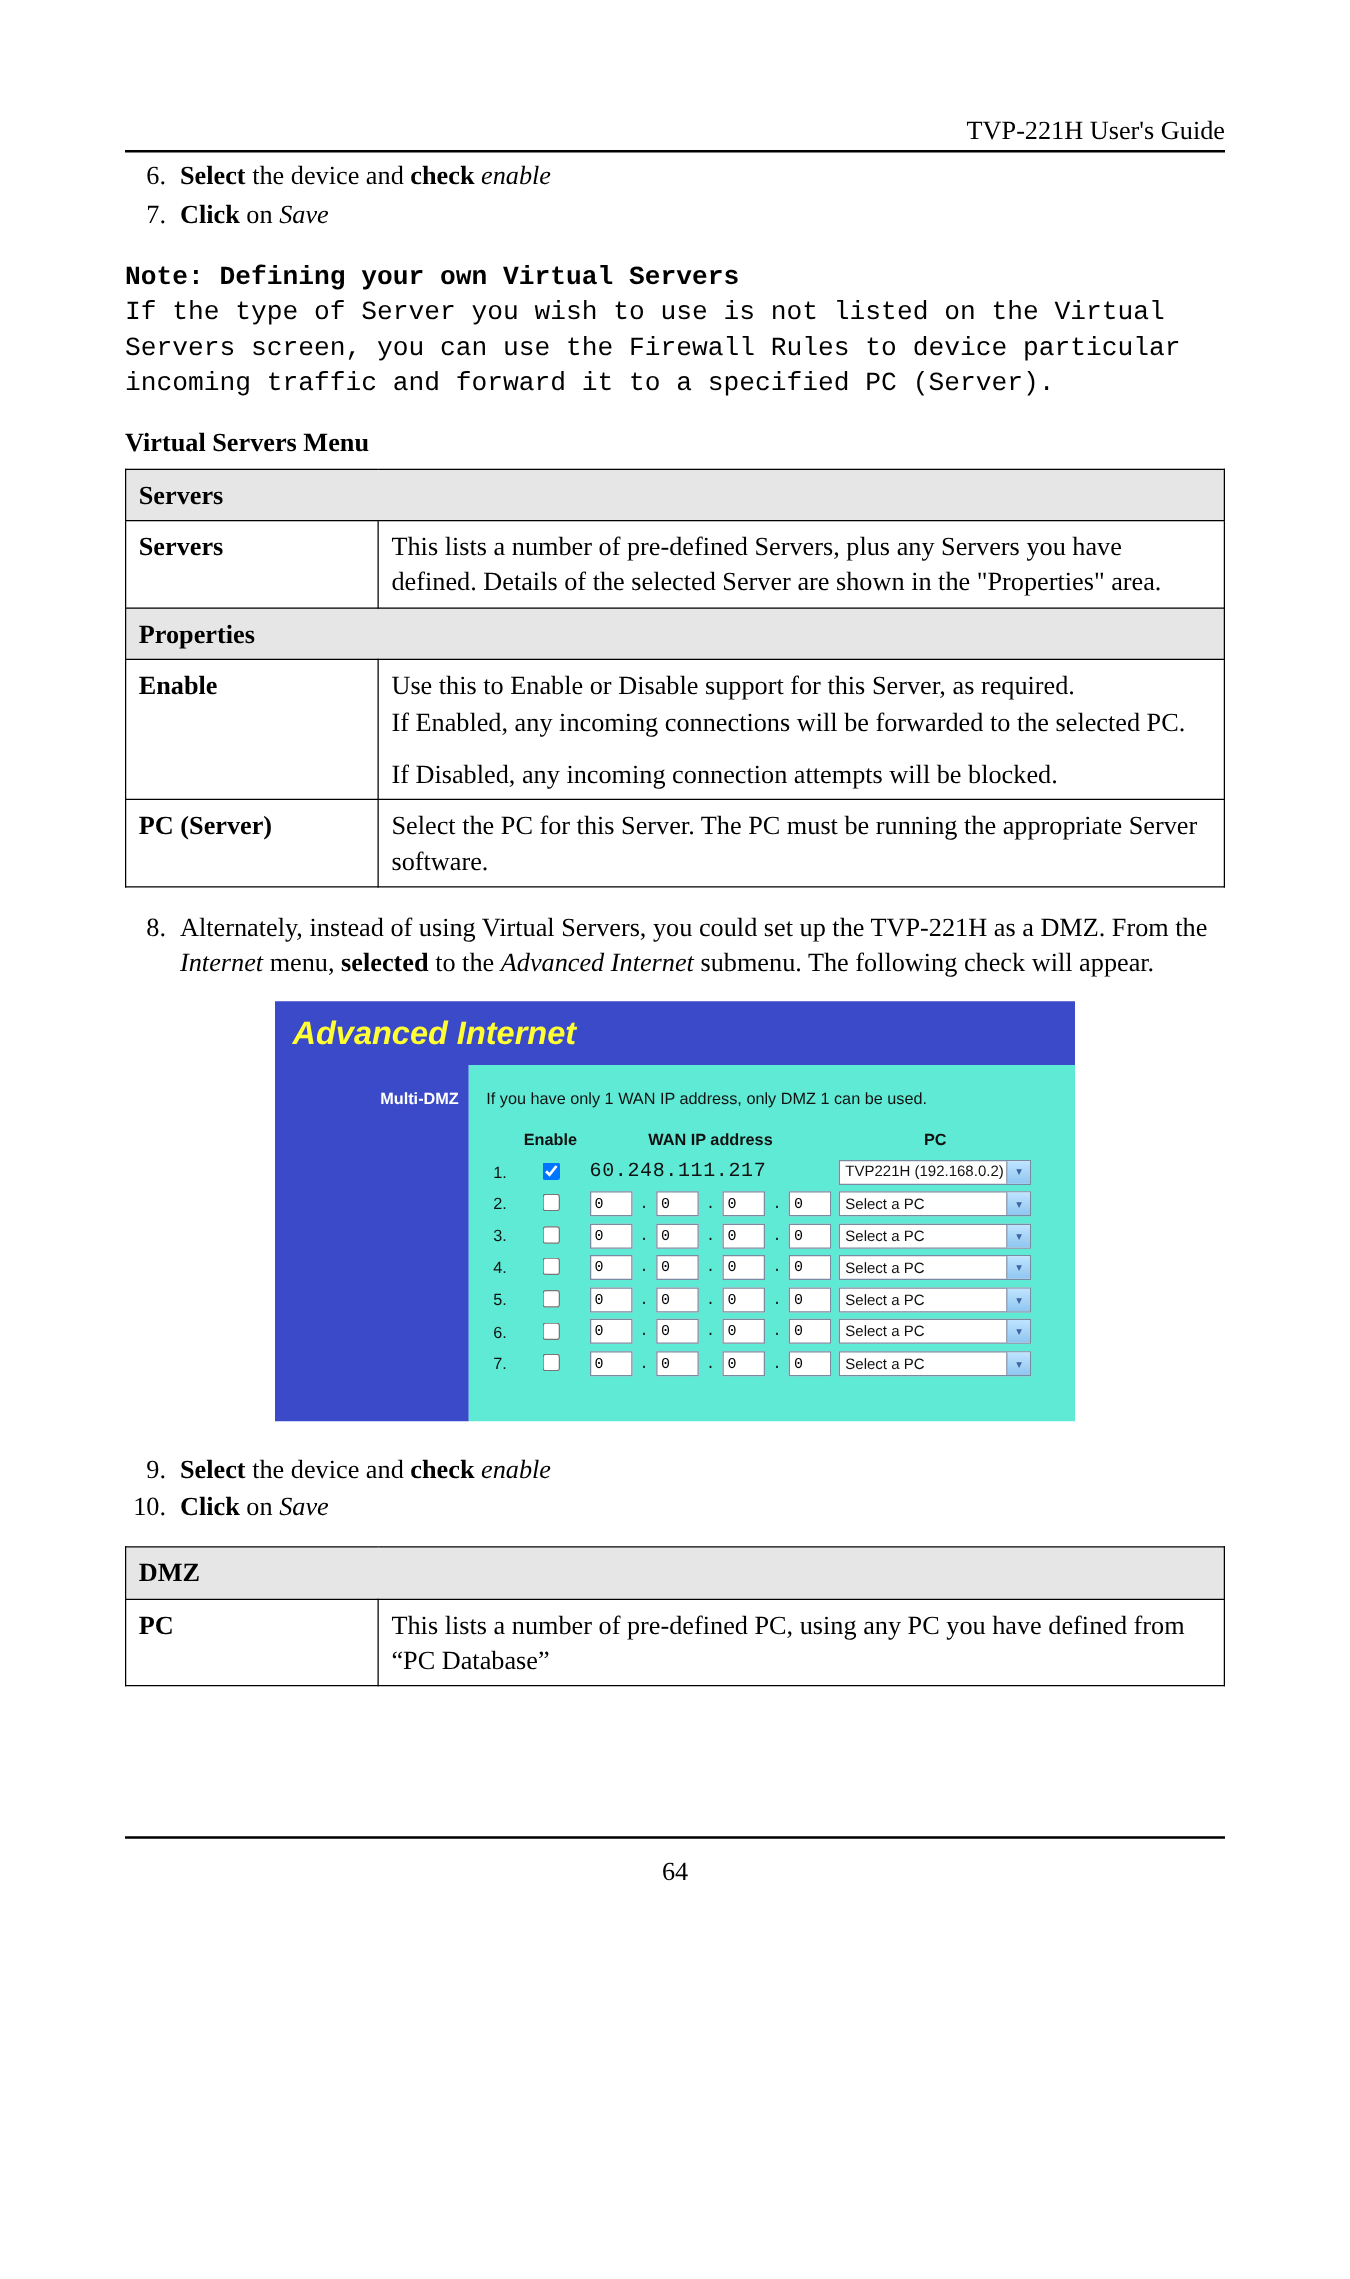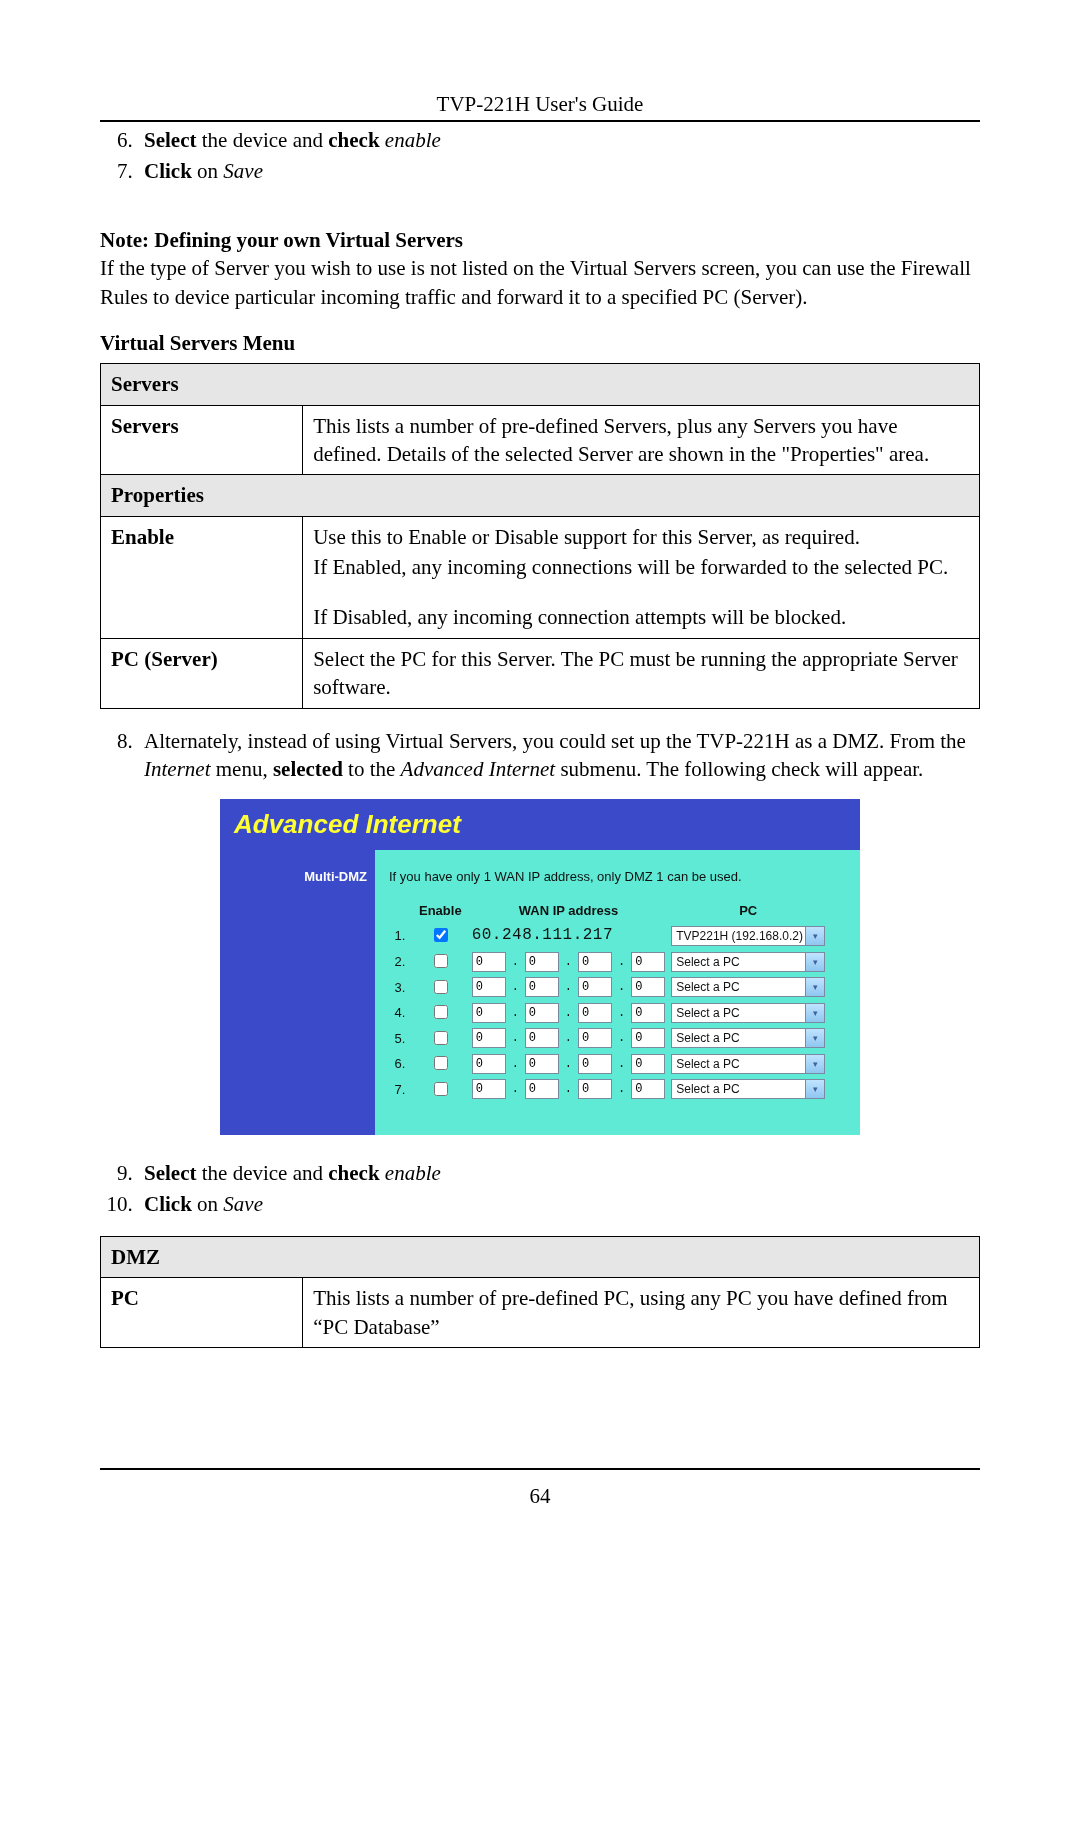--- a/index.html
+++ b/index.html
@@ -9,36 +9,37 @@
     padding: 90px 100px 50px 100px;
     background: #fff;
     color: #000;
     line-height: 1.35;
   }
   .header-line {
     border-top: 2px solid #000;
     margin-bottom: 4px;
   }
   .doc-header {
-    text-align: center;
+    text-align: right;
     margin-bottom: 0;
     padding-bottom: 2px;
   }
   .bold { font-weight: bold; }
   .italic { font-style: italic; }
   ol.main-list {
     padding-left: 38px;
     margin: 0 0 0 0;
   }
   ol.main-list li {
     padding-left: 6px;
     margin-bottom: 2px;
   }
   .note-block {
-    margin-top: 41px;
+    margin-top: 24px;
+    font-family: Liberation Mono, monospace;
   }
   .section-title {
     font-weight: bold;
     margin-top: 18px;
     margin-bottom: 6px;
   }
   table.doc-table {
     border-collapse: collapse;
     width: 100%;
     margin-bottom: 18px;
@@ -189,21 +190,21 @@
     <td>This lists a number of pre-defined Servers, plus any Servers you have defined. Details of the selected Server are shown in the "Properties" area.</td>
   </tr>
   <tr class="section-row">
         <td colspan="2">Properties</td>
       </tr>
   <tr>
     <td class="label-col">Enable</td>
     <td>
       <span>Use this to Enable or Disable support for this Server, as required.</span><br>
       <span><span style="display:block;margin-top:2px;">If Enabled, any incoming connections will be forwarded to the selected PC.</span></span>
-      <span><span style="display:block;margin-top:22px;">If Disabled, any incoming connection attempts will be blocked.</span></span>
+      <span><span style="display:block;margin-top:12px;">If Disabled, any incoming connection attempts will be blocked.</span></span>
     </td>
   </tr>
   <tr>
     <td class="label-col">PC (Server)</td>
     <td>Select the PC for this Server. The PC must be running the appropriate Server software.</td>
   </tr>
 </tbody>
   </table>
 
 <ol class="main-list" start="8" id="step8">

